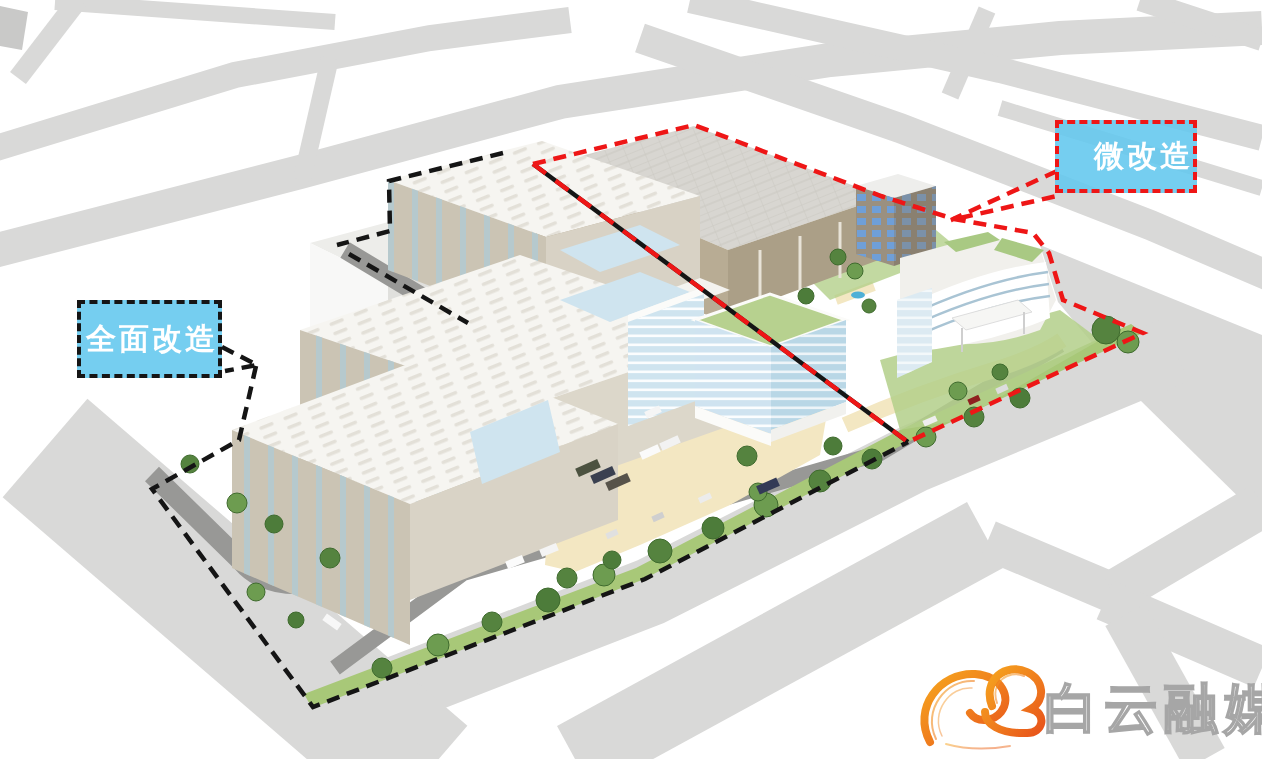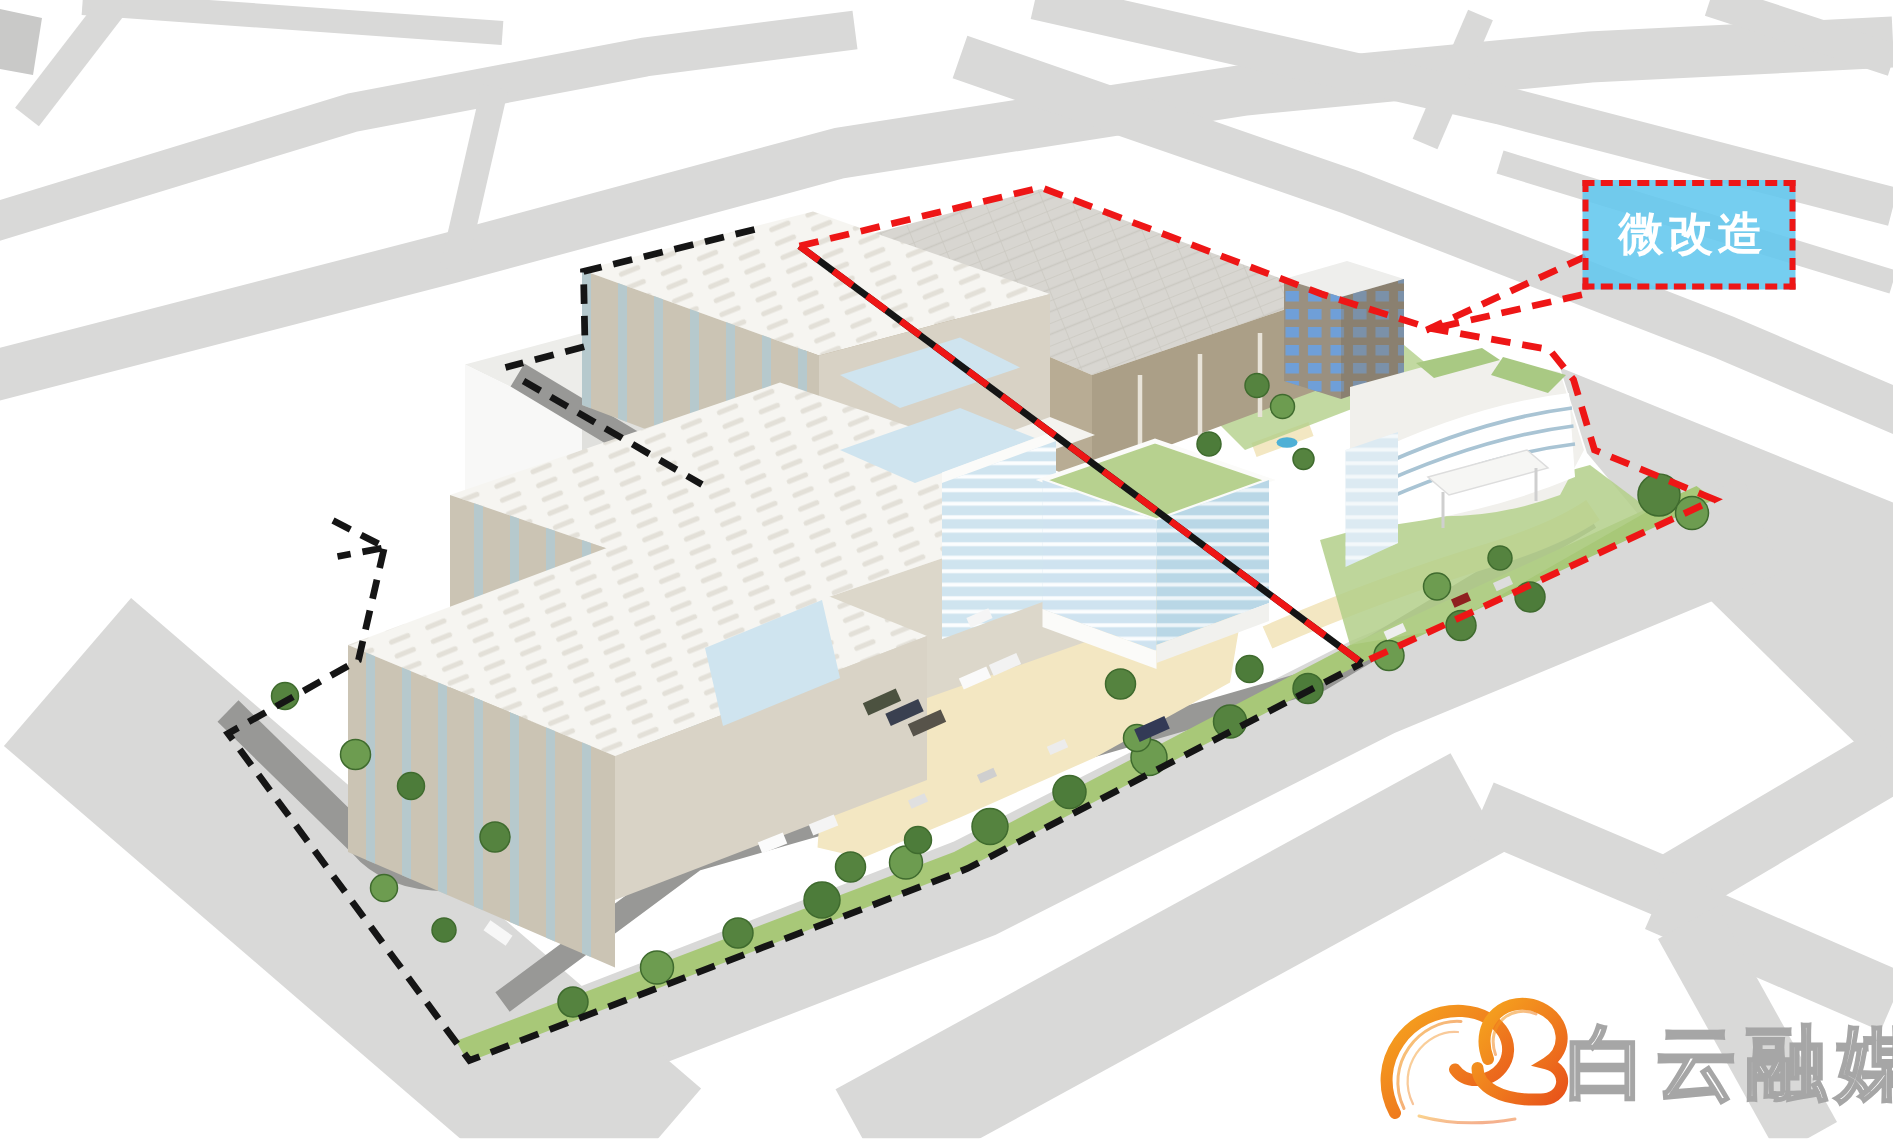--- a/index.html
+++ b/index.html
@@ -2,22 +2,22 @@
 <html style="--background: #ffffff; --road: #d9d9d8; --internal-road: #989896; --sand: #f3e7c2; --lawn: #a8c878; --tree-green: #55833f; --building-wall: #cbc4b4; --building-roof: #f5f4f0; --warehouse-wall: #b3a78f; --glass-blue: #cfe4ef; --green-roof: #b7d18f; --pond-blue: #4fb0d6; --label-fill: rgba(98,199,238,0.88); --label-text: #ffffff; --outline-full: #151515; --outline-micro: #ee1616; --logo-text-fill: #ffffff; --logo-text-outline: #a6a6a6;"><head>
 <meta charset="utf-8">
 <style>
   html,body{margin:0;padding:0;background:#fff;}
   #stage{position:relative;width:1262px;height:759px;overflow:hidden;background:var(--background,#fff);
          font-family:"Liberation Sans",sans-serif;}
   svg{position:absolute;left:0;top:0;}
   .road{stroke:var(--road,#d9d9d8);fill:none;}
   .iroad{stroke:var(--internal-road,#989896);fill:none;}
   .sandpath{stroke:var(--sand,#f3e7c2);fill:none;}
-  .callout{position:absolute;display:flex;align-items:center;justify-content:flex-start;box-sizing:border-box;
-           background:var(--label-fill,rgba(98,199,238,.88));padding-left:20px;}
+  .callout{position:absolute;display:flex;align-items:center;justify-content:flex-end;box-sizing:border-box;
+           background:var(--label-fill,rgba(98,199,238,.88));}
   .callout.full{left:77px;top:300px;width:145px;height:78px;border:4px dashed var(--outline-full,#151515);}
   .callout.micro{left:1055px;top:120px;width:142px;height:73px;border:4px dashed var(--outline-micro,#ee1616);}
   .callout-text{font-weight:bold;font-size:30px;color:var(--label-text,#fff);letter-spacing:3px;white-space:nowrap;}
   .dash-black{stroke:var(--outline-full,#151515);stroke-width:4.5;fill:none;stroke-dasharray:13 8;}
   .dash-red{stroke:var(--outline-micro,#ee1616);stroke-width:4.5;fill:none;stroke-dasharray:13 8;}
 </style>
 </head>
 <body>
 
 <div id="stage">
@@ -235,16 +235,19 @@
       <path d="M 936,739 C 922,710 946,679 974,681" stroke="url(#og)" stroke-width="2" opacity="0.6"></path>
       <path d="M 942,736 C 930,712 950,686 972,688" stroke="url(#og)" stroke-width="1.5" opacity="0.45"></path>
       <path d="M 992,706 C 982,680 1006,662 1027,672 C 1044,680 1046,700 1031,709 C 1047,713 1044,734 1026,733 C 1000,734 985,724 985,712" stroke="url(#og)" stroke-width="8"></path>
       <path d="M 997,703 C 990,683 1008,669 1024,676" stroke="url(#og)" stroke-width="2" opacity="0.55"></path>
       <path d="M 946,744 Q 975,752 1010,746" stroke="url(#og)" stroke-width="2" opacity="0.5"></path>
     </g>
     <text x="1044" y="727" font-size="54" font-weight="bold" letter-spacing="6" fill="var(--logo-text-fill,#ffffff)" stroke="var(--logo-text-outline,#a6a6a6)" stroke-width="1.6" font-family="Liberation Sans, sans-serif">白云融媒</text>
   </g>
 </svg>
 
+<div class="callout full">
+  <span class="callout-text">全面改造</span>
+</div>
 <div class="callout micro">
   <span class="callout-text">微改造</span>
 </div>
 </div>
 
 </body></html>

